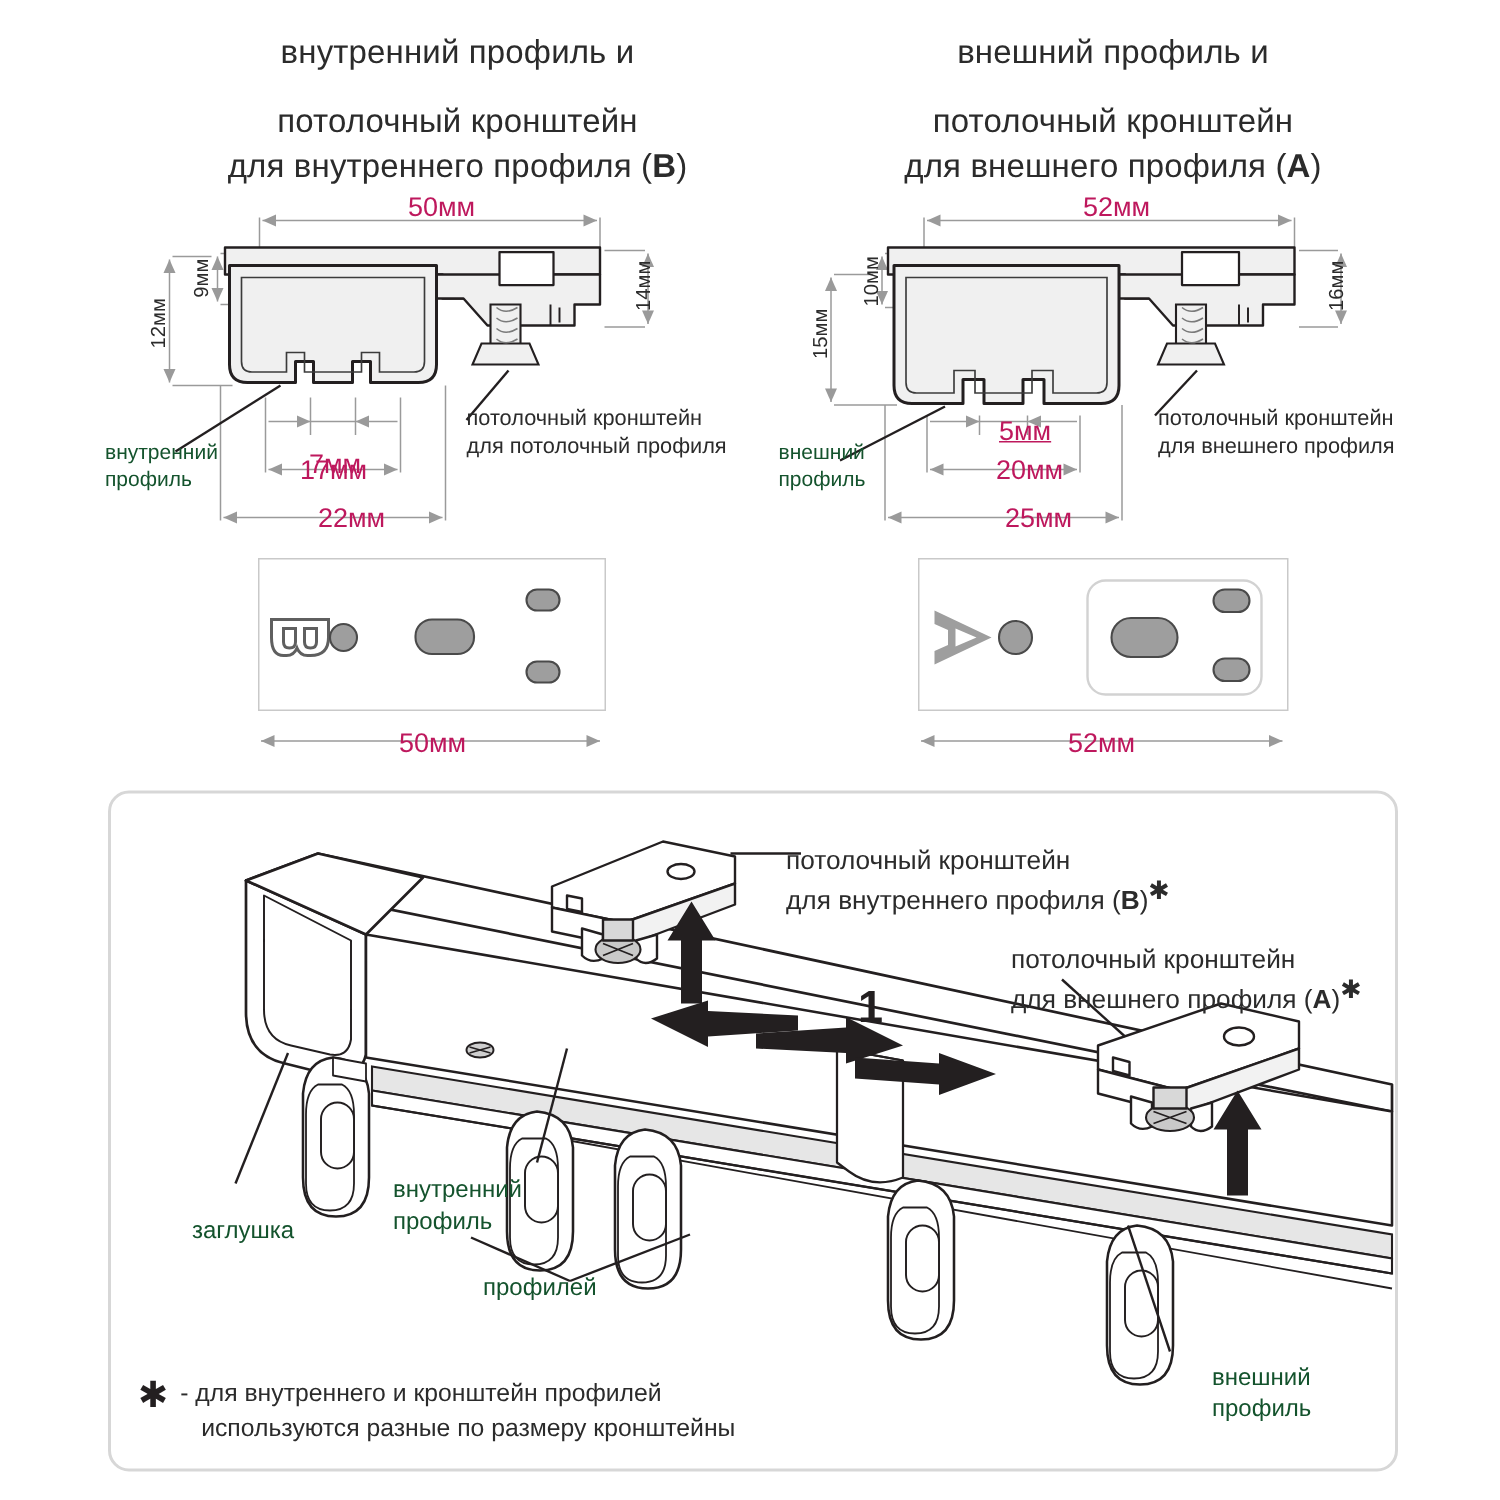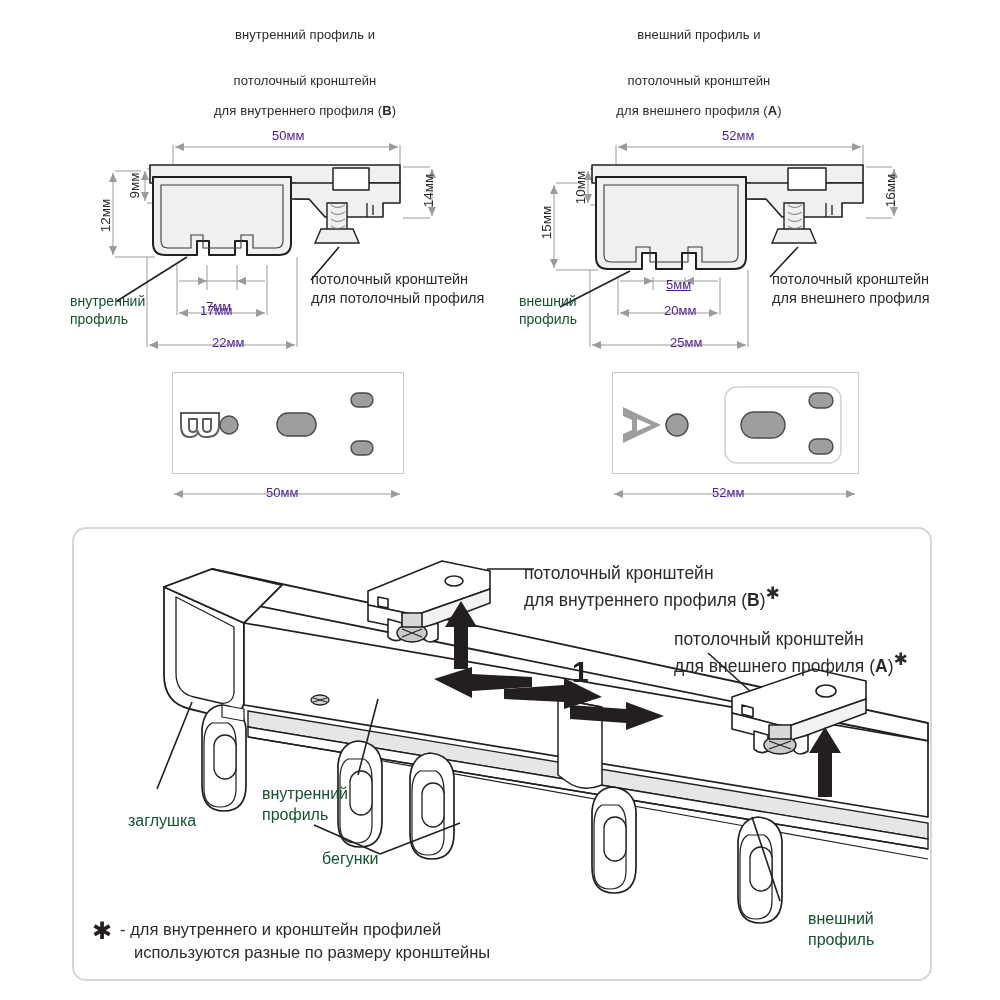--- a/index.html
+++ b/index.html
@@ -1,21 +1,21 @@
 <!DOCTYPE html>
 <html><head>
 <meta charset="utf-8">
 <style>
   html,body{margin:0;padding:0;background:#ffffff;}
   body{width:1000px;height:1000px;position:relative;overflow:hidden;
        font-family:"Liberation Sans","DejaVu Sans",sans-serif;color:#231f20;}
   .abs{position:absolute;}
-  .hd{font-size:13px;font-weight:400;color:#2b2b2b;text-align:center;line-height:30px;letter-spacing:.1px;}
+  .hd{font-size:22px;font-weight:400;color:#2b2b2b;text-align:center;line-height:30px;letter-spacing:.1px;}
   .hd b{font-weight:700;}
-  .dim{font-size:13px;color:#4c1d95;font-weight:500;white-space:nowrap;}
+  .dim{font-size:18px;color:#be185d;font-weight:500;white-space:nowrap;}
   .dimv{font-size:13.5px;color:#2b2b2b;font-weight:500;white-space:nowrap;
         transform:rotate(-90deg);transform-origin:center center;}
   .cal{font-size:14.5px;color:#2b2b2b;line-height:19px;white-space:nowrap;}
   .lbl{font-size:16px;color:#14532d;line-height:21px;white-space:nowrap;}
   .big{font-size:17.5px;color:#2b2b2b;line-height:24px;white-space:nowrap;}
   .big b{font-weight:700;}
   .panel{border:2px solid #d7d7d7;border-radius:14px;background:#fff;}
   .pbox{border:1px solid #c9c9c9;background:#fff;}
   svg{display:block;overflow:visible;}
   .ft{font-size:16.5px;color:#2b2b2b;line-height:23px;}
@@ -26,21 +26,21 @@
 
 <div class="abs hd" style="left:110px;top:20px;width:390px;">
   <div>внутренний профиль и</div>
   <div style="height:16px"></div>
   <div>потолочный кронштейн</div>
   <div>
     <span>для внутреннего профиля (</span><b>B</b><span>)</span>
   </div>
 </div>
 
-<div class="abs hd" style="left:504px;top:20px;width:390px;text-align:center;">
+<div class="abs hd" style="left:547px;top:20px;width:390px;text-align:center;">
   <div>внешний профиль и</div>
   <div style="height:16px"></div>
   <div>потолочный кронштейн</div>
   <div>
     <span>для внешнего профиля (</span><b>A</b><span>)</span>
   </div>
 </div>
 
 <div class="abs" style="left:95px;top:125px;">
 <svg width="420" height="235" viewBox="0 0 420 235">
@@ -433,21 +433,21 @@
 
 <div class="abs" style="left:572px;top:655px;font-size:30px;font-weight:700;color:#231f20;">1</div>
 
 <div class="abs lbl" style="left:128px;top:810px;">заглушка</div>
 
 <div class="abs lbl" style="left:262px;top:783px;">
   <div>внутренний</div>
   <div>профиль</div>
 </div>
 
-<div class="abs lbl" style="left:322px;top:848px;">бегунки</div>
+<div class="abs lbl" style="left:322px;top:848px;">профилей</div>
 
 <div class="abs lbl" style="left:808px;top:908px;">
   <div>внешний</div>
   <div>профиль</div>
 </div>
 
 <div class="abs" style="left:92px;top:918px;display:flex;gap:8px;">
   <div class="star" style="padding-top:4px;">✱</div>
   <div class="ft">
     <div>- для внутреннего и кронштейн профилей</div>

